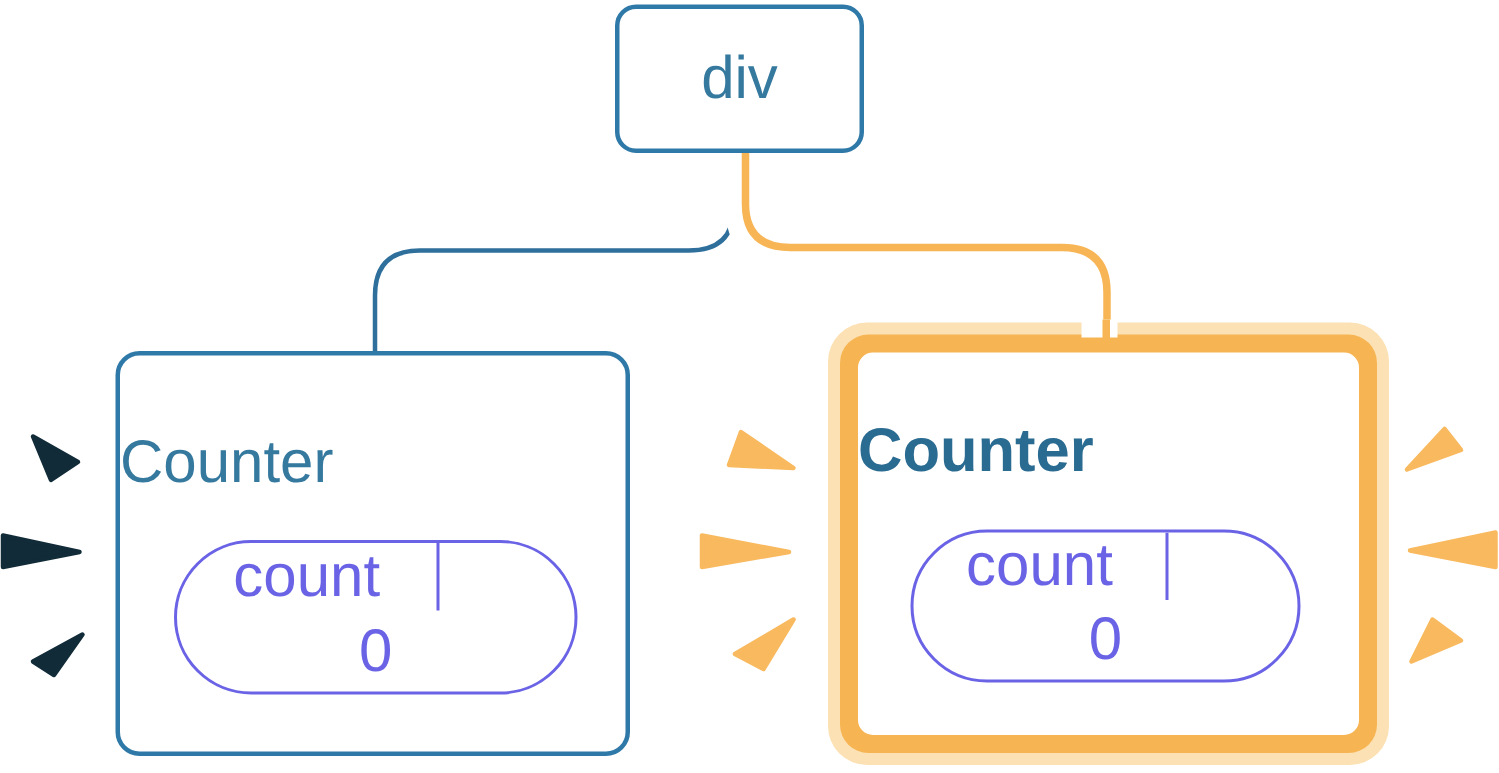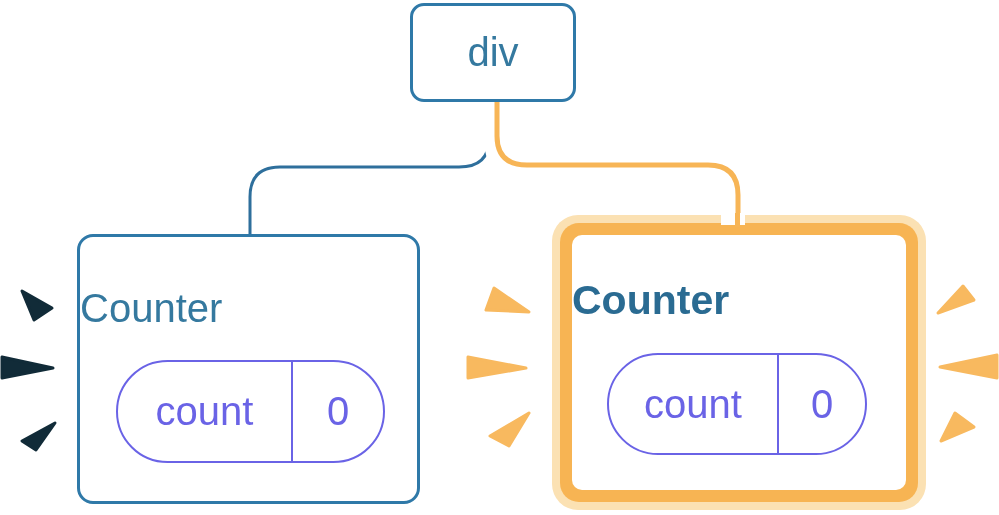--- a/index.html
+++ b/index.html
@@ -84,20 +84,21 @@
     color: #2A6B92;
   }
   .pill {
     position: absolute;
     box-sizing: border-box;
     background: #ffffff;
     border: 2.5px solid #6A63E6;
     border-radius: 60px;
     display: flex;
     overflow: hidden;
+    flex-direction: column;
   }
   .pill.left-pill  { left: 36px; top: 123px; width: 269px; height: 103px; }
   .pill.right-pill { left: 35px; top: 118px; width: 260px; height: 102px; }
   .pill-name {
     flex: none;
     display: flex; align-items: center; justify-content: center;
     border-right: 2.5px solid #6A63E6;
     font-size: 40px;
     color: #6A63E6;
     box-sizing: border-box;

